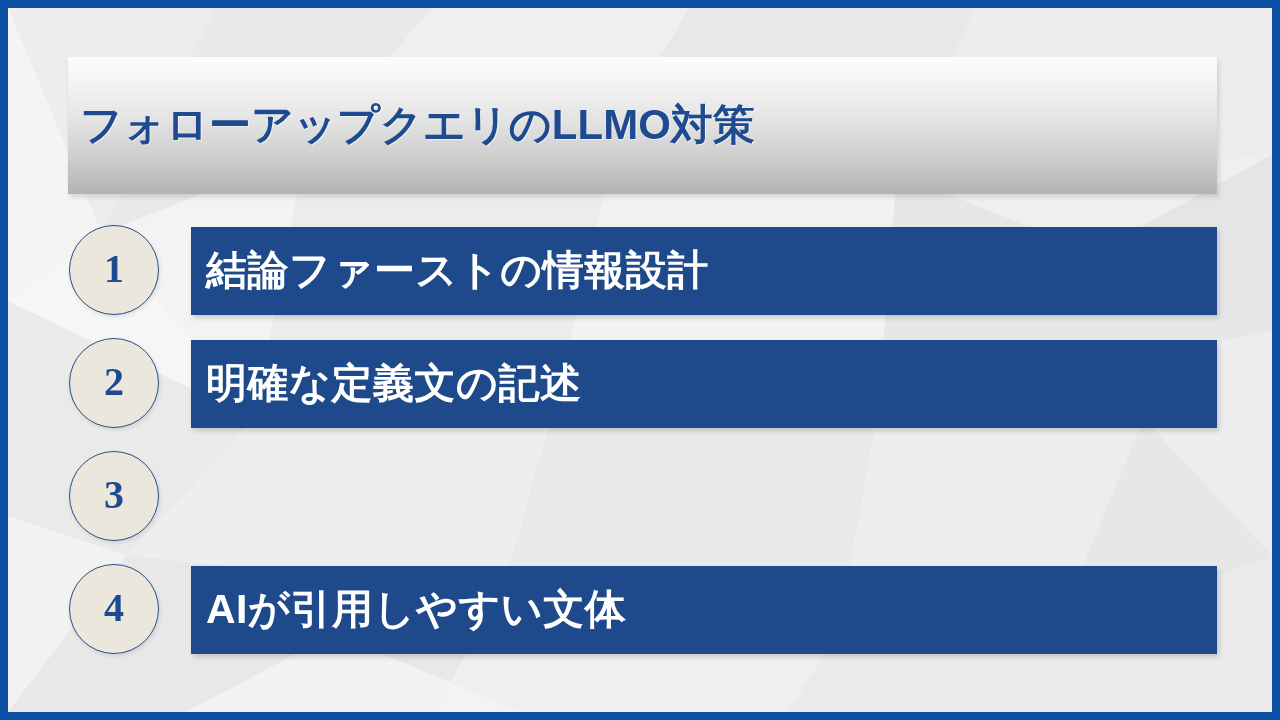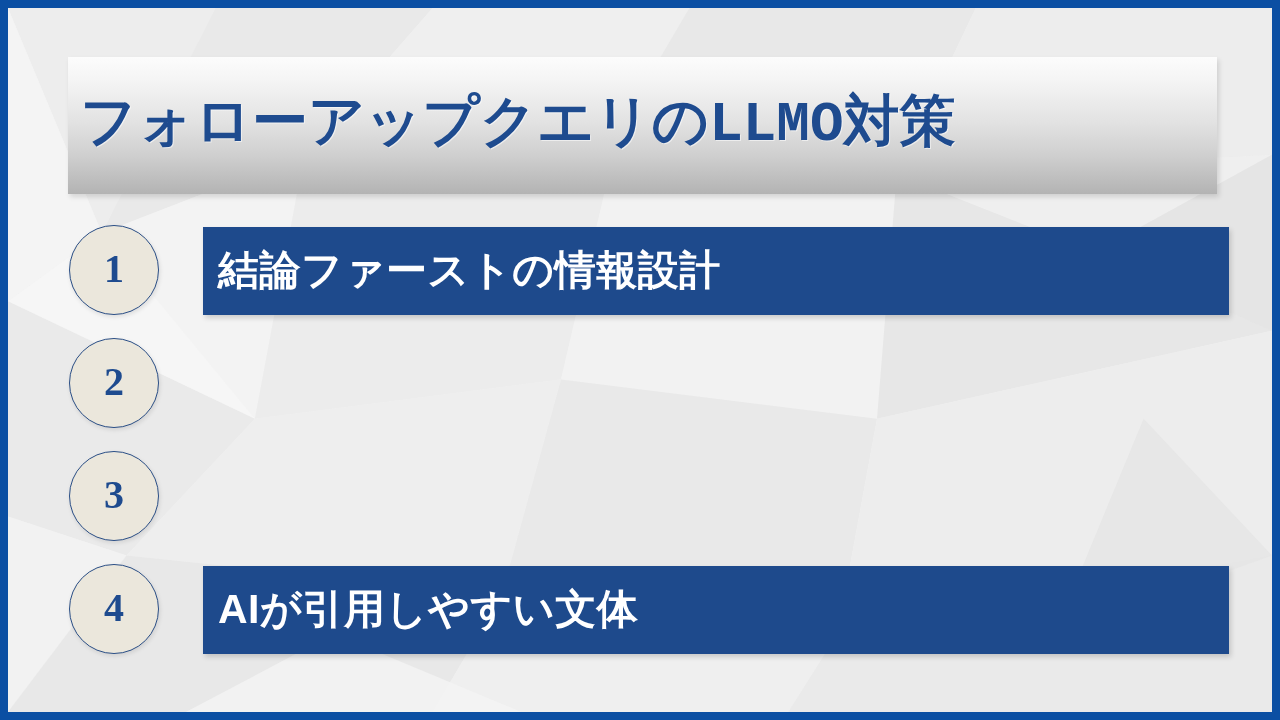--- a/index.html
+++ b/index.html
@@ -46,28 +46,27 @@
                 #CFCFCF 72%,
                 #B3B3B3 100%);
     box-shadow: 2px 3px 5px rgba(0,0,0,0.13);
     display: flex;
     align-items: center;
     box-sizing: border-box;
     padding-left: 12px;
   }
 
   .title-text {
-    font-size: 56px;
+    font-size: 42px;
     font-weight: 700;
     color: #1E4B8F;
     letter-spacing: 0px;
     line-height: 1.1;
     white-space: nowrap;
     text-shadow: 1px 1px 0 rgba(255,255,255,0.55);
-    font-family: Liberation Mono, monospace;
   }
 
   
   .list {
     position: absolute;
     left: 0;
     top: 219px;
     width: 100%;
   }
 
@@ -107,21 +106,20 @@
     left: 183px;
     top: 0;
     width: 1026px;
     height: 88px;
     background: #1E4A8C;
     box-shadow: 2px 3px 5px rgba(0,0,0,0.16);
     display: flex;
     align-items: center;
     box-sizing: border-box;
     padding-left: 15px;
-    margin-left: 12px;
   }
 
   .bar-text {
     font-size: 41px;
     font-weight: 700;
     color: #FFFFFF;
     letter-spacing: 0.5px;
     line-height: 1.1;
     white-space: nowrap;
   }
@@ -170,20 +168,23 @@
       </div>
       <div class="bar">
         <span class="bar-text">結論ファーストの情報設計</span>
       </div>
     </div>
 
     <div class="row">
       <div class="badge">
         <span class="badge-num">2</span>
       </div>
+      <div class="bar">
+        <span class="bar-text">明確な定義文の記述</span>
+      </div>
     </div>
 
     <div class="row">
       <div class="badge">
         <span class="badge-num">3</span>
       </div>
     </div>
 
     <div class="row">
       <div class="badge">

